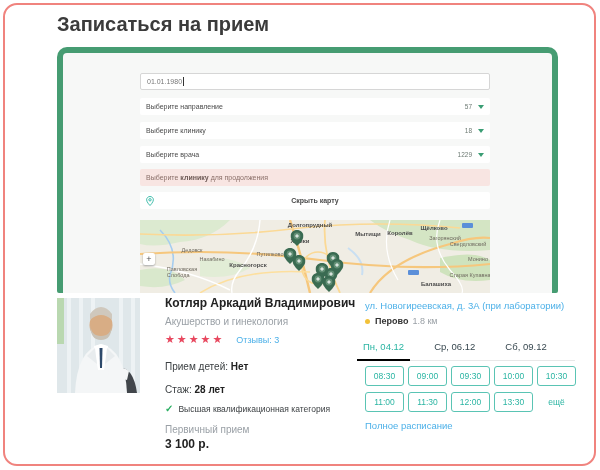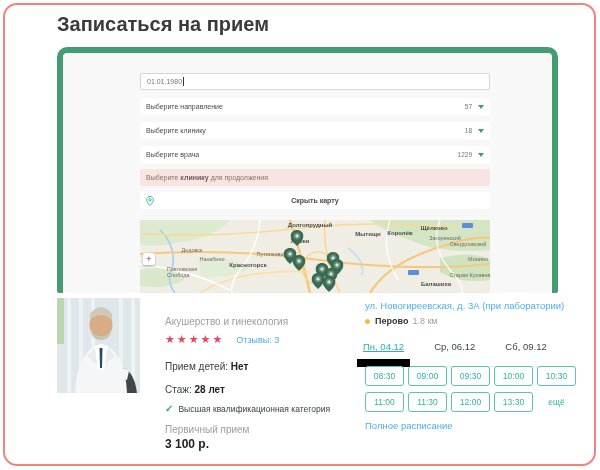--- a/index.html
+++ b/index.html
@@ -55,21 +55,21 @@
   .primary-price { position:absolute; left:165px; top:437px; font-size:12px; font-weight:bold; color:#222; }
 
   
   .address-link { position:absolute; left:365px; top:300px; font-size:9.5px; color:#4cb0e8; cursor:pointer;text-align:right; }
   .metro-row { position:absolute; left:365px; top:316px; font-size:9px; display:flex; align-items:center;text-align:right; }
   .metro-dot { width:5px; height:5px; border-radius:50%; background:#f2c138; margin-right:5px; }
   .metro-name { color:#333; font-weight:600; margin-right:4px; }
   .metro-dist { color:#9aa0a6; }
   .day-tabs { position:absolute; left:357px; top:338px; width:218px; display:flex; border-bottom:1px solid #e8e8e8; }
   .day-tab { font-size:9.5px; color:#37474f; padding:3px 6px 7px 6px; margin-right:18px; cursor:pointer; white-space:nowrap; }
-  .day-tab.active { color:#2bb5a3; border-bottom:8px solid #000000; margin-bottom:-1px;text-decoration:underline; }
+  .day-tab.active { color:#2bb5a3; border-bottom:2px solid #000000; margin-bottom:-1px; }
   .slots-grid { position:absolute; left:365px; top:366px; width:215px; display:flex; flex-wrap:wrap; }
   .slot { width:39px; height:20px; border:1px solid #5ac4b4; border-radius:3px; color:#2bb5a3; font-size:8.5px;
     display:flex; align-items:center; justify-content:center; margin:0 4px 6px 0; background:#fff; cursor:pointer; }
   .slot-more { width:39px; height:20px; color:#2bb5a3; font-size:8.5px; display:flex; align-items:center; justify-content:center; cursor:pointer; }
   .full-schedule-link { position:absolute; left:365px; top:420px; font-size:9.5px; color:#4cb0e8; cursor:pointer; }
 </style>
 </head>
 <body>
 
 <div class="screen">
@@ -224,20 +224,21 @@
       <path d="M33 22 Q44 12 55 22 L55 16 Q50 9 44 9 Q38 9 33 16Z" fill="#cfc8bd"></path>
       <path d="M18 95 Q20 52 44 46 Q68 52 70 95 Z" fill="#f4f6f7"></path>
       <path d="M37 48 L44 46 L51 48 L47 72 L41 72 Z" fill="#ffffff"></path>
       <path d="M42.5 50 L45.5 50 L45 70 L43 70 Z" fill="#2e4a6b"></path>
       <path d="M30 58 L38 50 L40 66 Z" fill="#e8ecee"></path>
       <path d="M58 58 L50 50 L48 66 Z" fill="#e8ecee"></path>
       <path d="M52 72 Q62 66 72 73 L70 82 Q58 78 50 82 Z" fill="#f4f6f7"></path>
     </svg>
   </div>
 
+  <div class="doc-name">Котляр Аркадий Владимирович</div>
   <div class="doc-spec">Акушерство и гинекология</div>
 
   <div class="rating-row">
     <span class="stars">★★★★★</span>
     <span class="reviews-link">Отзывы: 3</span>
   </div>
 
   <div class="fact-line children-line">
     <span>Прием детей:</span>
     <b>Нет</b>

